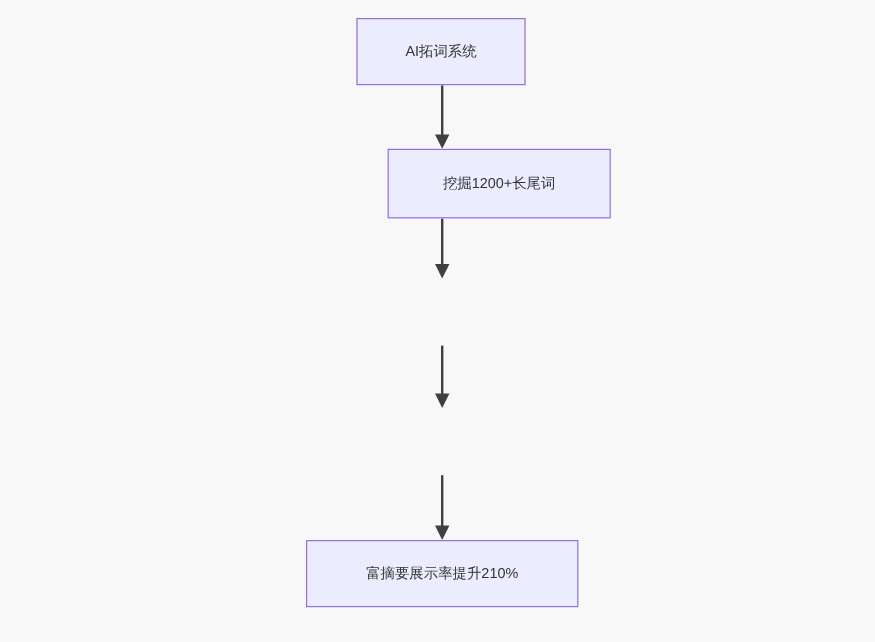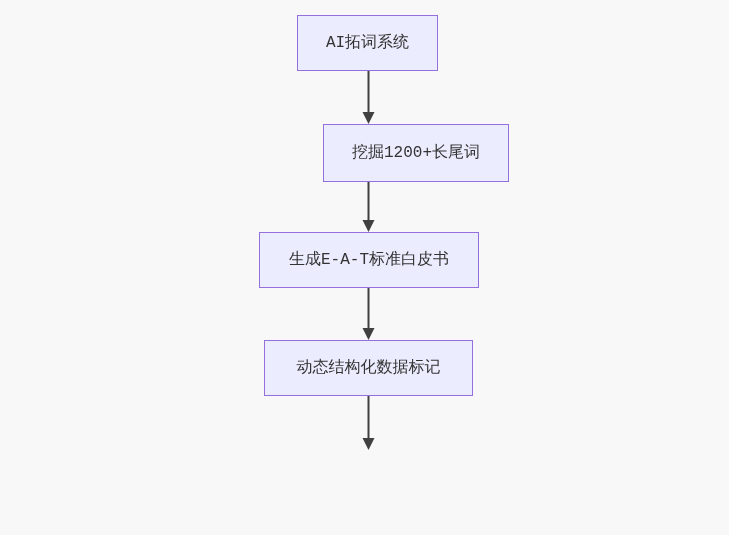--- a/index.html
+++ b/index.html
@@ -23,25 +23,24 @@
   }
   .node{
     position:absolute;
     box-sizing:border-box;
     background:var(--node-fill);
     border:1px solid var(--node-border);
     display:flex;
     align-items:center;
     justify-content:center;
     color:var(--node-text);
-    font-size:16px;
+    font-size:12px;
     line-height:1;
     white-space:nowrap;
     text-align:left;
-    font-family:Liberation Mono, monospace;
   }
   .n1{left:297px;top:15px;width:141px;height:56px;}
   .n2{left:275px;top:124px;width:186px;height:58px;margin-left:48px;}
   .n3{left:259px;top:232px;width:220px;height:56px;}
   .n4{left:264px;top:340px;width:209px;height:56px;}
   .n5{left:255px;top:450px;width:227px;height:56px;}
   .edges{
     position:absolute;
     left:0;top:0;
     width:729px;height:535px;
@@ -82,22 +81,19 @@
   </svg>
 
   <div class="node n1">
     <span>AI拓词系统</span>
   </div>
 
   <div class="node n2">
     <span>挖掘1200+长尾词</span>
   </div>
 
-  <div class="node n3">
-    <span>生成E-A-T标准白皮书</span>
+
+
+  <div class="node n5">
+    <span>富摘要展示率提升210%</span>
   </div>
-
-  <div class="node n4">
-    <span>动态结构化数据标记</span>
-  </div>
-
 
 </div>
 
 </body></html>

